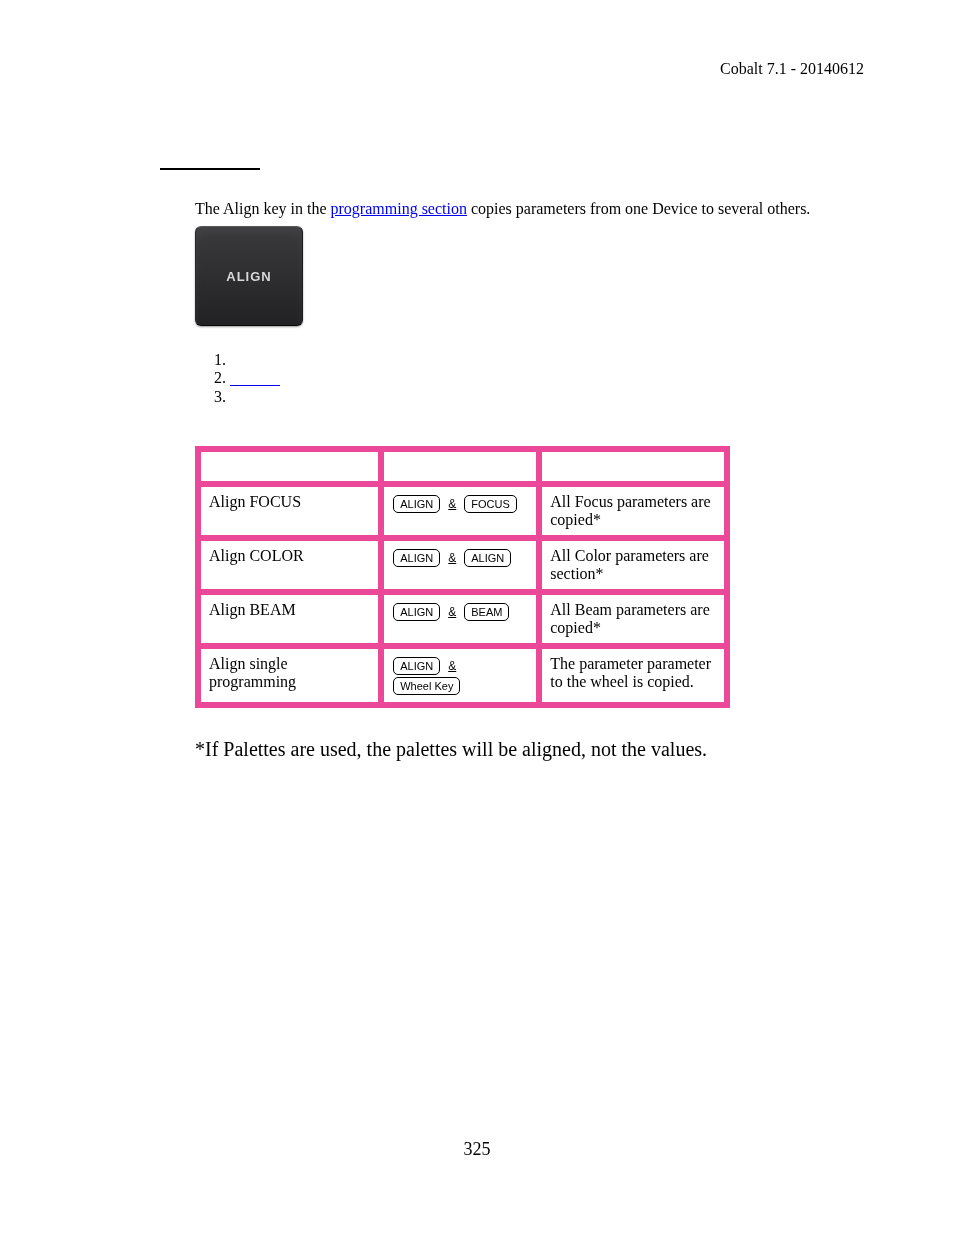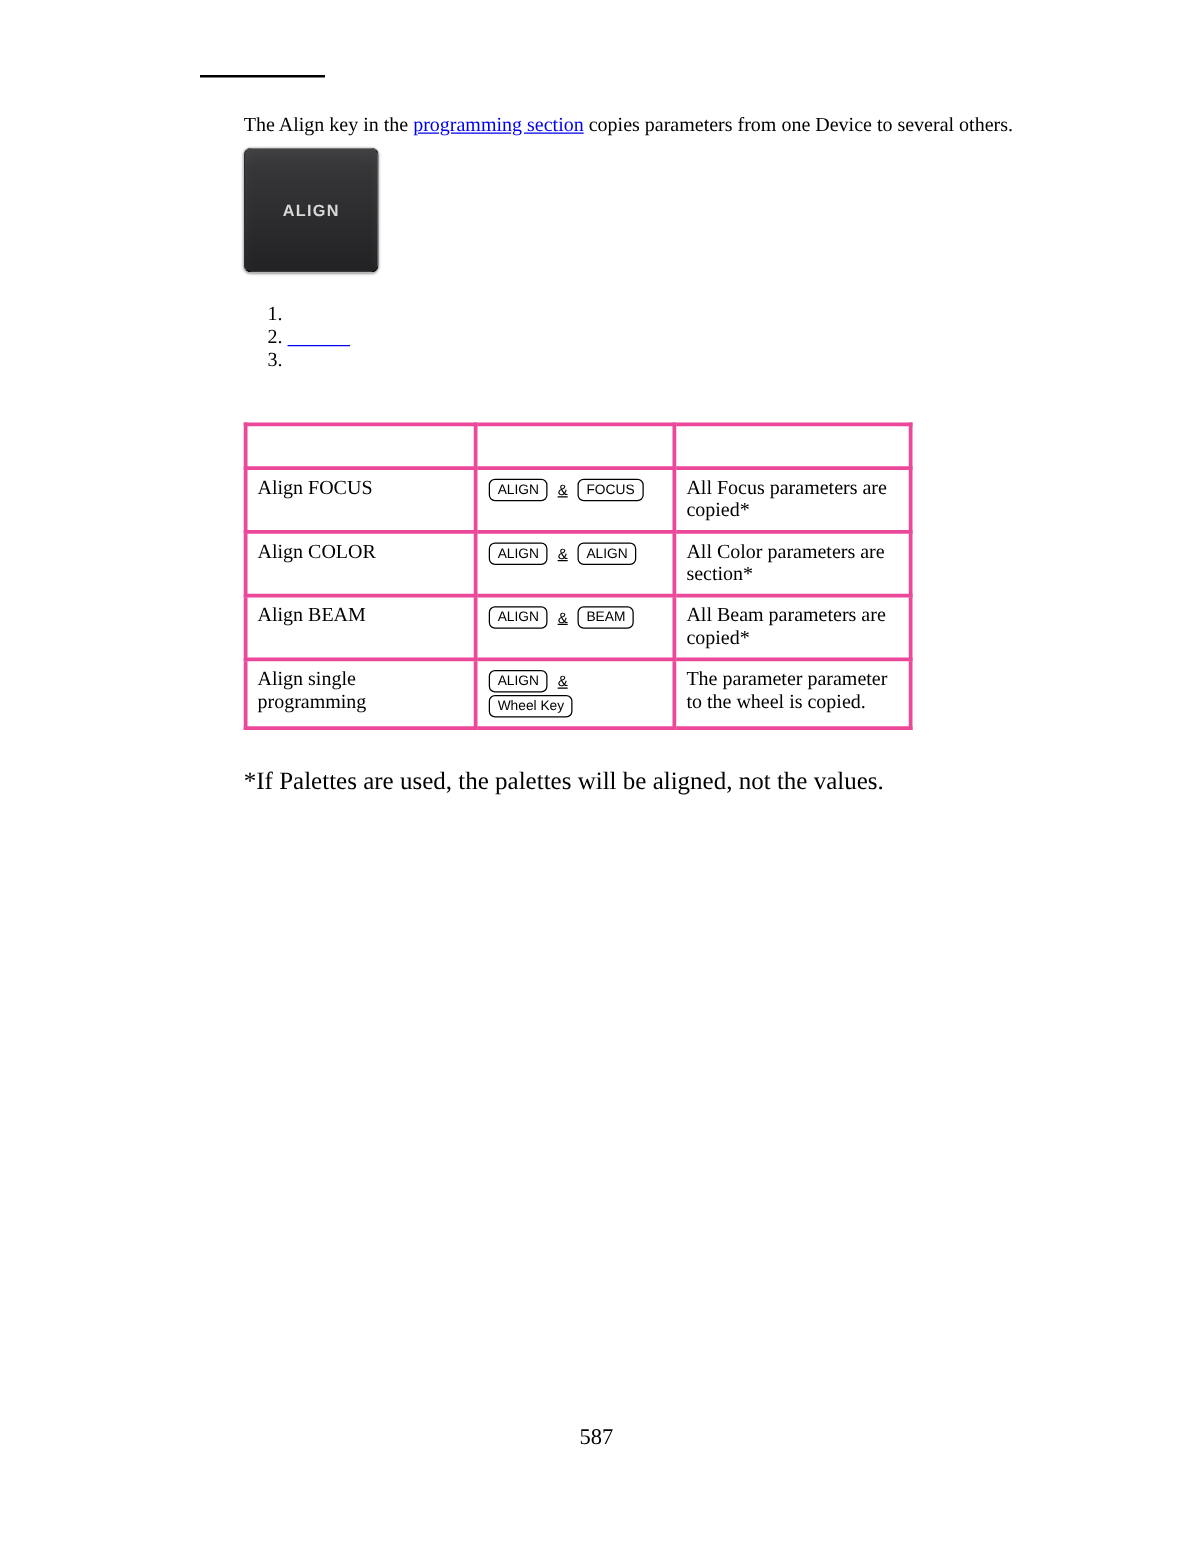--- a/index.html
+++ b/index.html
@@ -82,21 +82,21 @@
     }
     .table-container {
       margin-left: 105px;
       margin-bottom: 30px;
     }
     table {
       border-collapse: collapse;
       width: 535px;
     }
     table th, table td {
-      border: 3px solid #ec4899;
+      border: 6px solid #ec4899;
       vertical-align: top;
       padding: 6px 8px;
       font-size: 16px;
       text-align: left;
     }
     table th {
       font-weight: normal;
       height: 35px;
     }
     .col1 { width: 185px; }
@@ -132,20 +132,21 @@
       left: 0;
       right: 0;
       text-align: center;
       font-size: 18px;
     }
   </style>
 </head>
 <body>
 
 <div class="page">
+  <div class="header-right">Cobalt 7.1 - 20140612</div>
 
   <hr class="section-rule">
 
   <p class="intro-text">
     <span>The Align key in the </span><a href="#">programming section</a><span> copies parameters from one Device to several others.</span>
   </p>
 
   <div class="align-key-image">
     <div class="align-button">ALIGN</div>
   </div>
@@ -202,13 +203,13 @@
           </td>
           <td>The parameter parameter to the wheel is copied.</td>
         </tr>
       </tbody>
     </table>
   </div>
 
   <p class="footnote">*If Palettes are used, the palettes will be aligned, not the values.</p>
 </div>
 
-<div class="page-number">587</div>
+<div class="page-number">325</div>
 
 </body></html>

